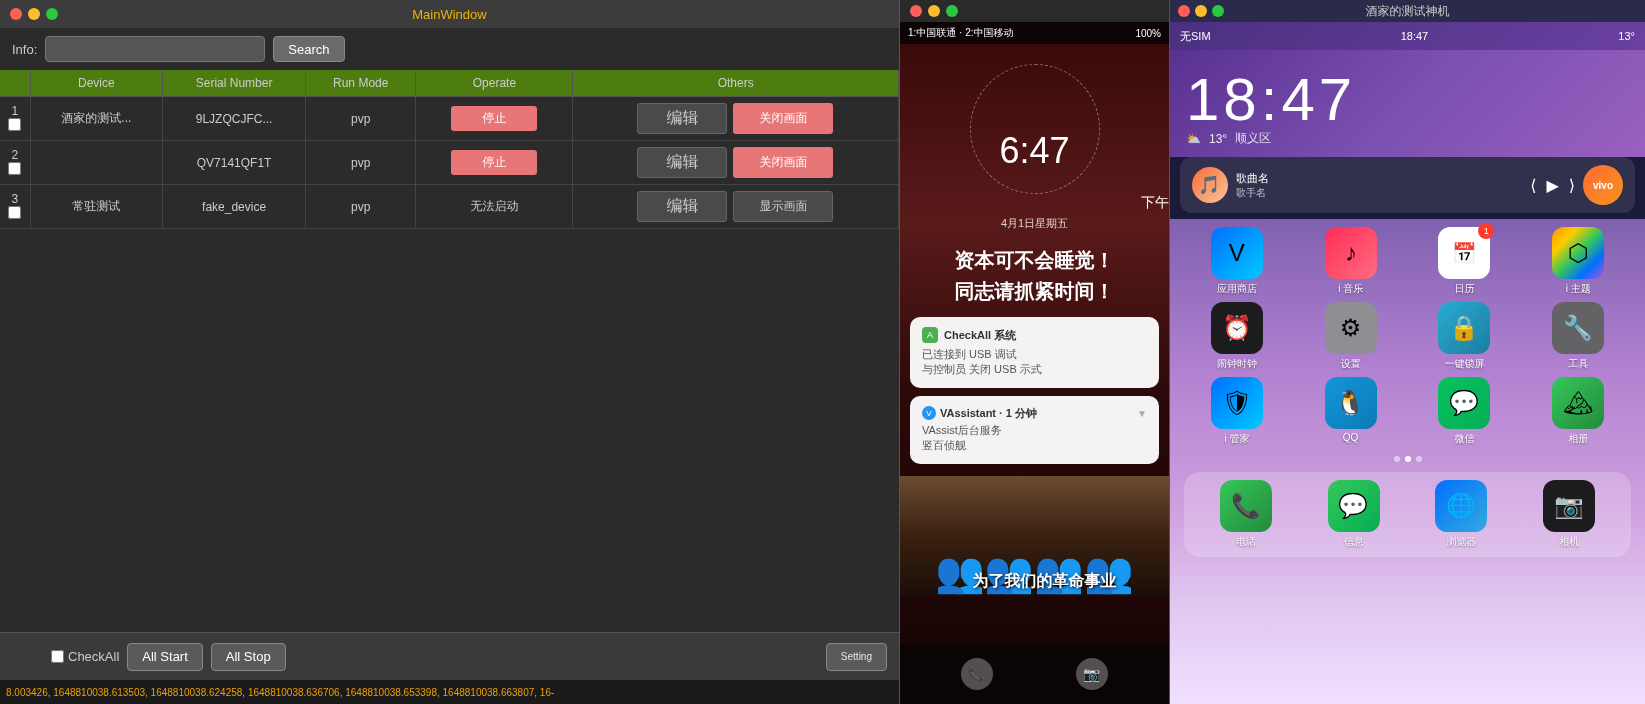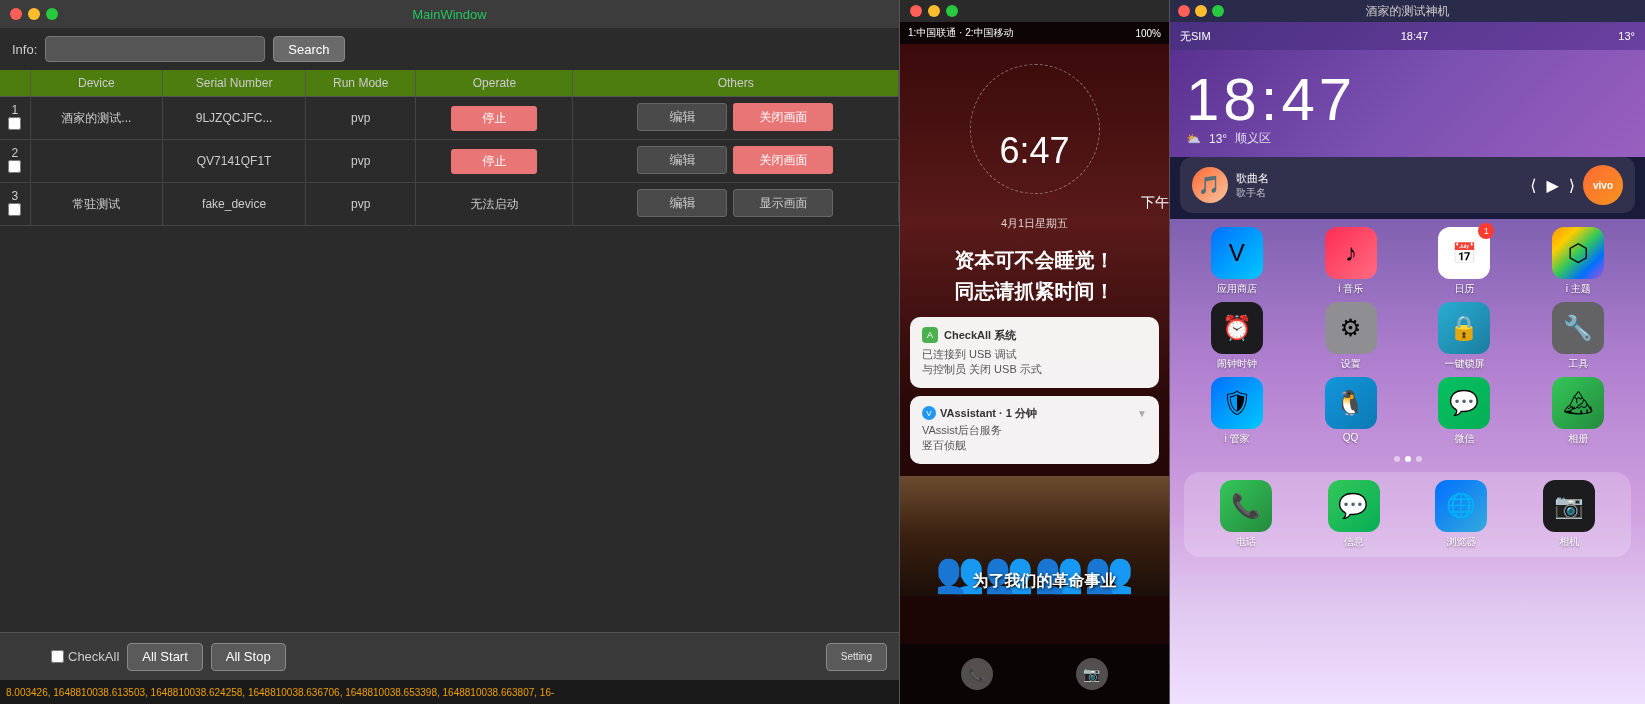--- a/index.html
+++ b/index.html
@@ -38,21 +38,21 @@
     }
     .traffic-light {
       width: 12px;
       height: 12px;
       border-radius: 50%;
     }
     .tl-close { background: #ff5f56; }
     .tl-min { background: #ffbd2e; }
     .tl-max { background: #27c93f; }
     .title-text {
-      color: #22c55e;
+      color: #eab308;
       font-size: 13px;
     }
 
     .toolbar {
       display: flex;
       align-items: center;
       padding: 8px 12px;
       background: #2b2b2b;
       gap: 8px;
     }
@@ -124,21 +124,21 @@
       font-size: 12px;
       cursor: pointer;
       width: 86px;
     }
     .btn-edit {
       background: #4a4a4a;
       border: 1px solid #666;
       border-radius: 3px;
       color: #ccc;
       padding: 4px 16px;
-      font-size: 13px;
+      font-size: 16px;
       cursor: pointer;
       width: 90px;
     }
     .btn-close-screen {
       background: #e87676;
       border: none;
       border-radius: 3px;
       color: #fff;
       padding: 4px 16px;
       font-size: 12px;

